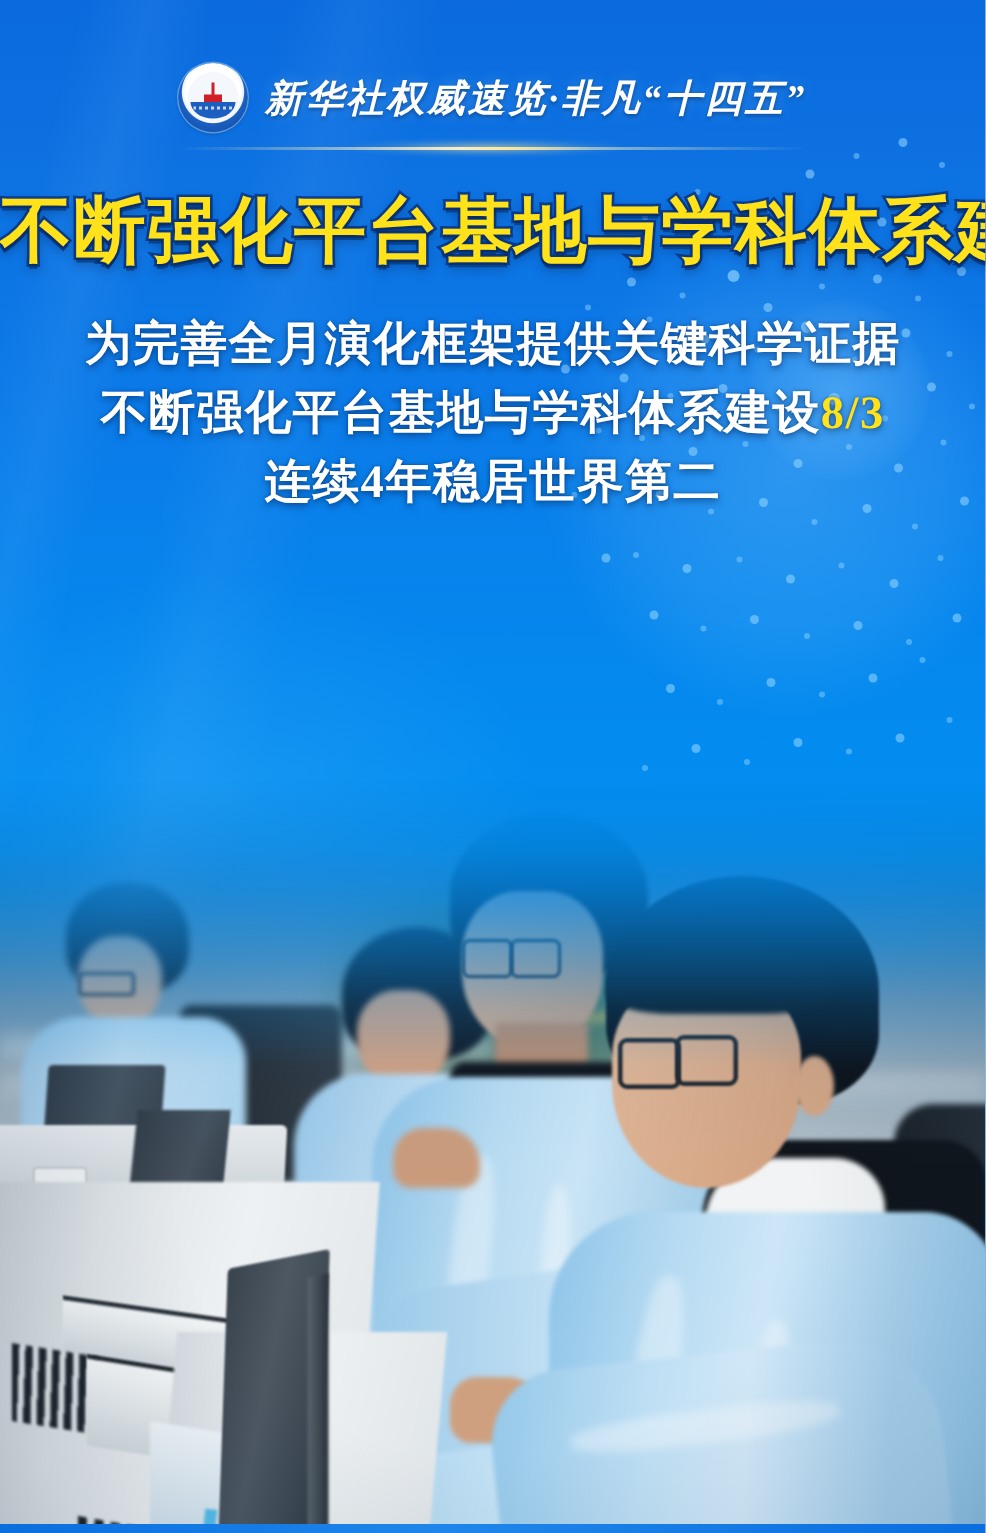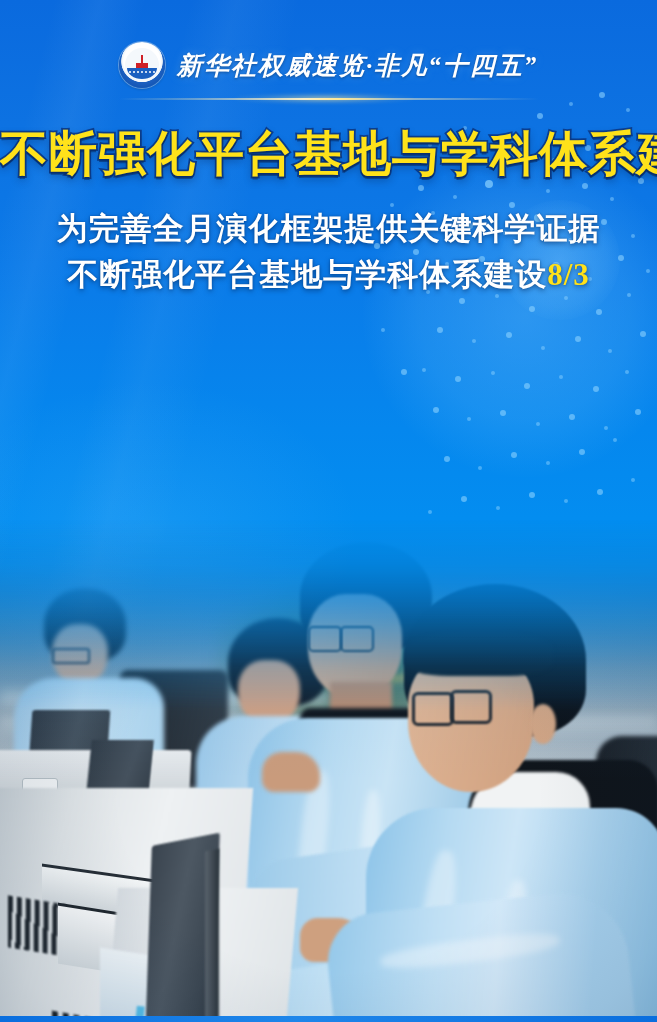--- a/index.html
+++ b/index.html
@@ -898,17 +898,18 @@
     <div class="divider">
       <div class="divider-glow"></div>
       <div class="divider-line"></div>
     </div>
 
     <div class="title">不断强化平台基地与学科体系建设</div>
 
     <div class="lines" id="body-lines">
         <div class="line"><span>为完善全月演化框架提供关键科学证据</span></div>
         <div class="line"><span>不断强化平台基地与学科体系建设</span><span class="hl">8/3</span></div>
+        <div class="line"><span>连续4年稳居世界第二</span></div>
       </div>
 
     <div class="bottom-strip"></div>
   </div>
 </div>
 
 </body></html>

